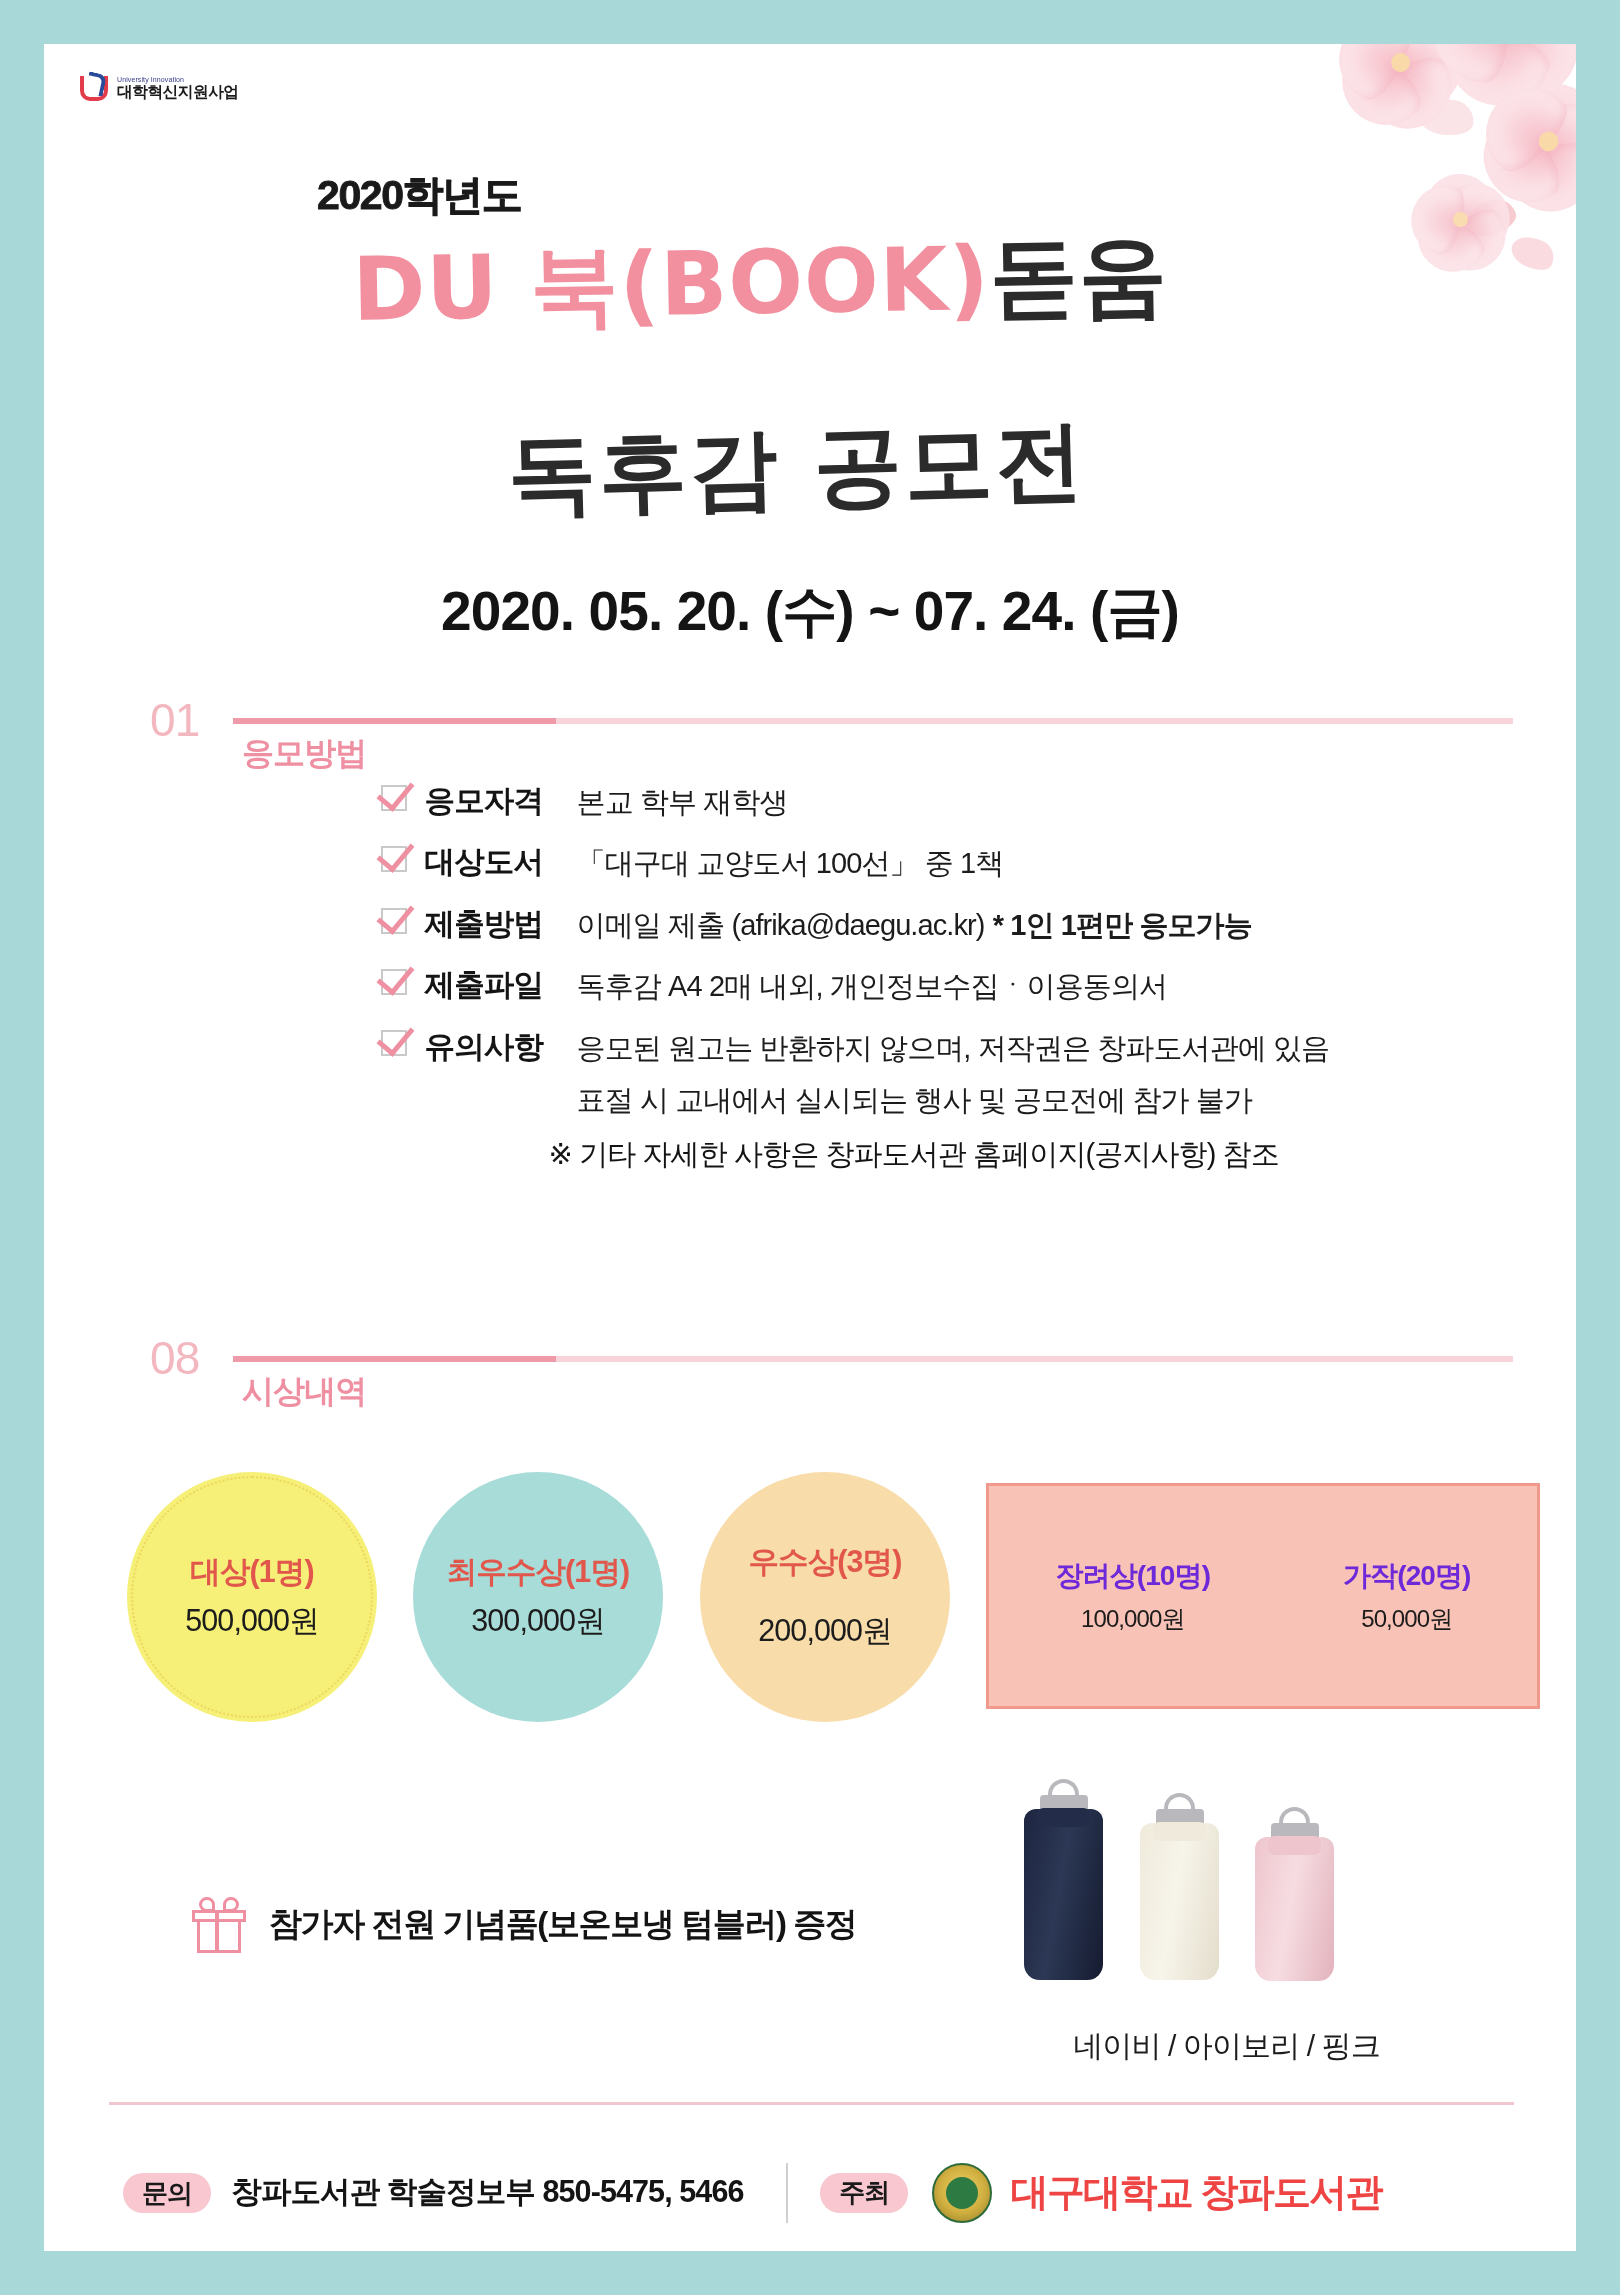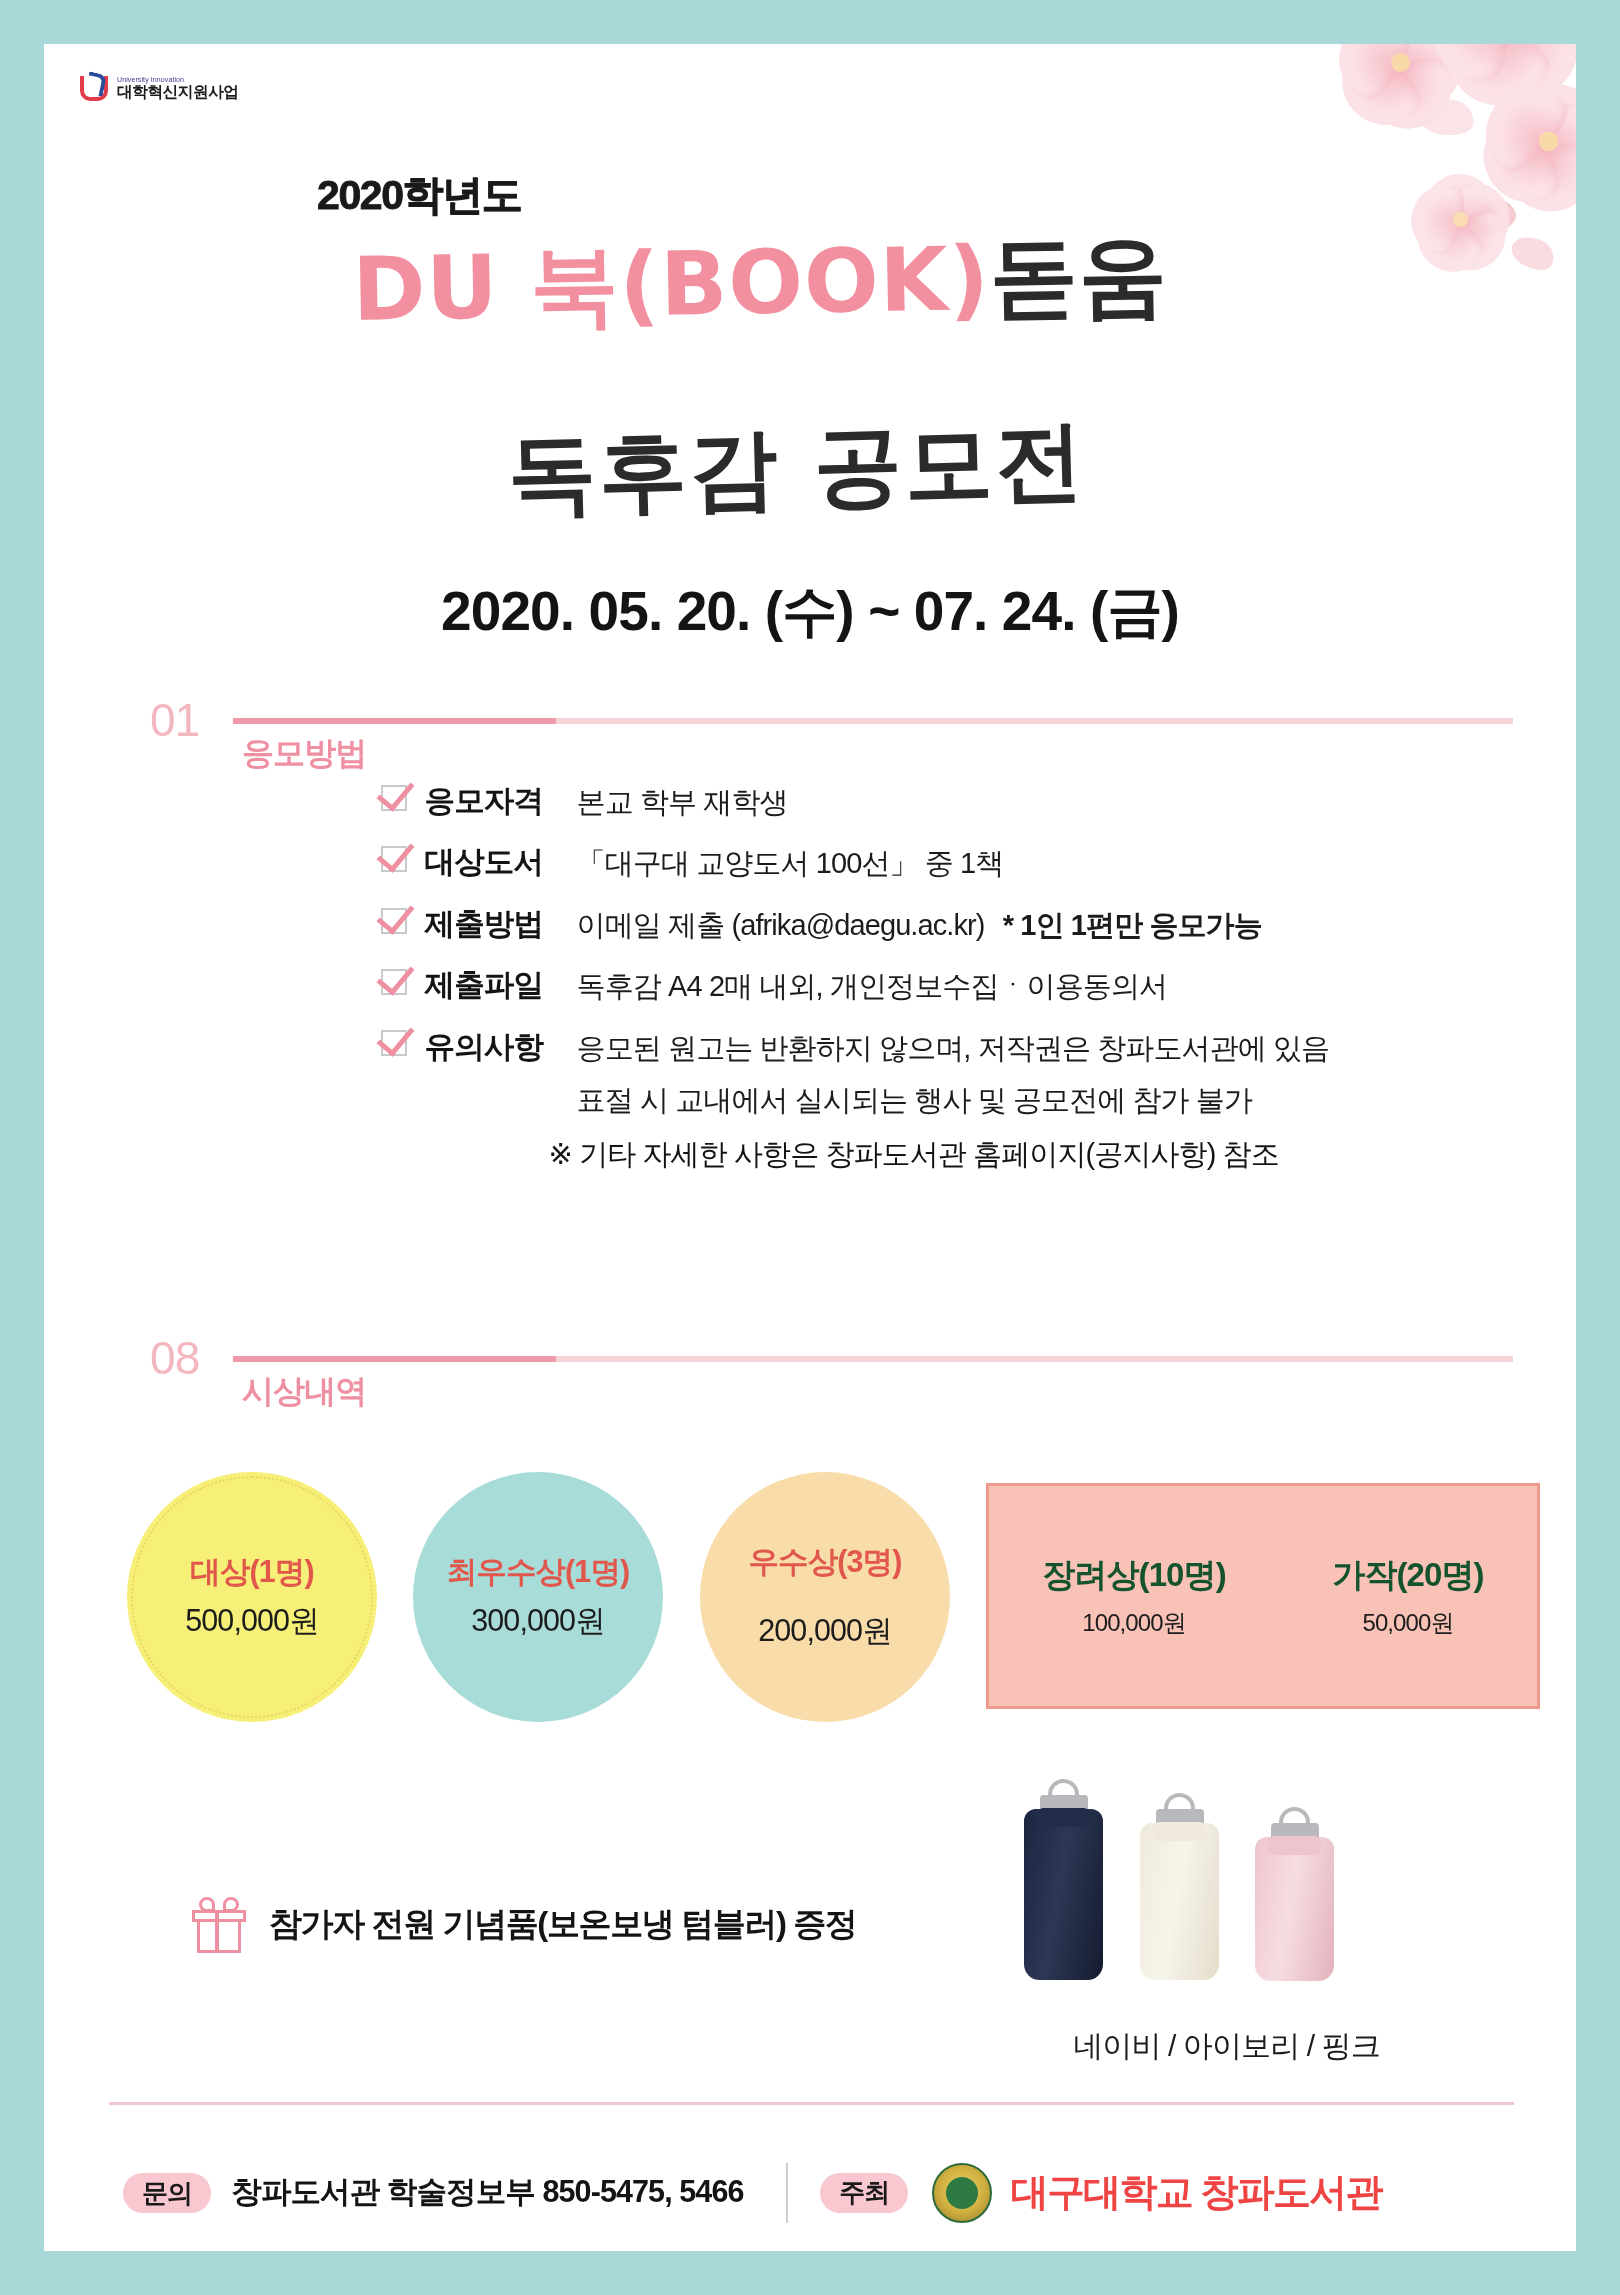--- a/index.html
+++ b/index.html
@@ -312,23 +312,23 @@
     height: 226px;
     background: #f9c2b6;
     border: 3.7px solid #ef9a8c;
     box-sizing: border-box;
     display: flex;
     align-items: center;
     justify-content: space-around;
   }
   .box .cell { text-align: center; }
   .box .t {
-    font-size: 33px;
-    font-weight: bold;
-    color: #14532d;
+    font-size: 28px;
+    font-weight: bold;
+    color: #6d28d9;
     letter-spacing: -0.9px;
     margin-bottom: 8.3px;
   }
   .box .v {
     font-size: 24px;
     color: #1c1c1c;
     letter-spacing: -0.9px;
   }
 
   
@@ -610,21 +610,21 @@
           <div class="chk"></div>
           <div class="row-key">대상도서</div>
           <div class="row-val">「대구대 교양도서 100선」 중 1책</div>
         </div>
 
         <div class="row">
           <div class="chk"></div>
           <div class="row-key">제출방법</div>
           <div class="row-val">
             <span>이메일 제출 (afrika@daegu.ac.kr)</span>
-            <span class="bold" style="margin-left:11px;">* 1인 1편만 응모가능</span>
+            <span class="bold" style="margin-left:1px;">* 1인 1편만 응모가능</span>
           </div>
         </div>
 
         <div class="row">
           <div class="chk"></div>
           <div class="row-key">제출파일</div>
           <div class="row-val">독후감 A4 2매 내외, 개인정보수집ㆍ이용동의서</div>
         </div>
 
         <div class="row">

